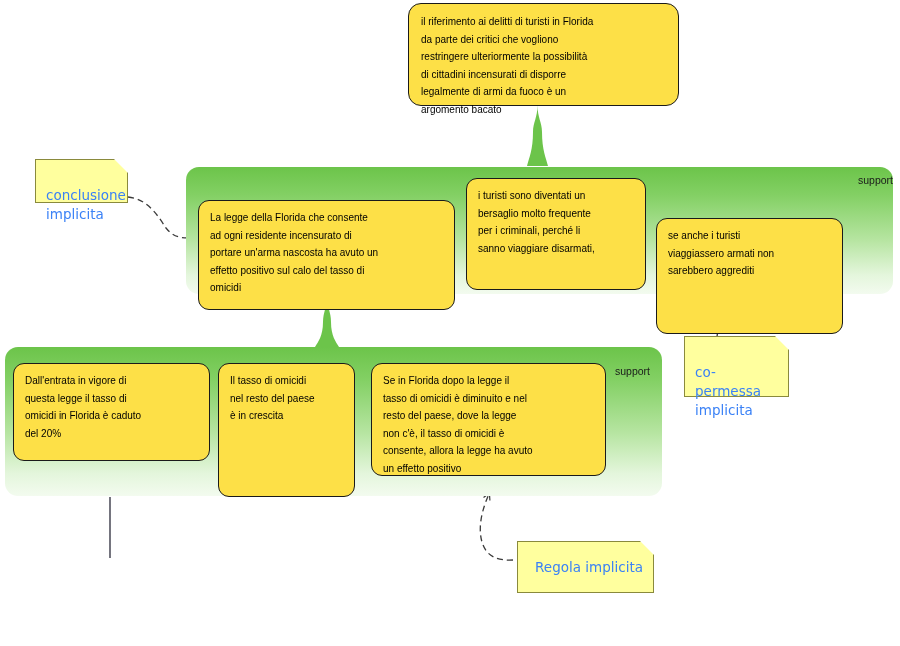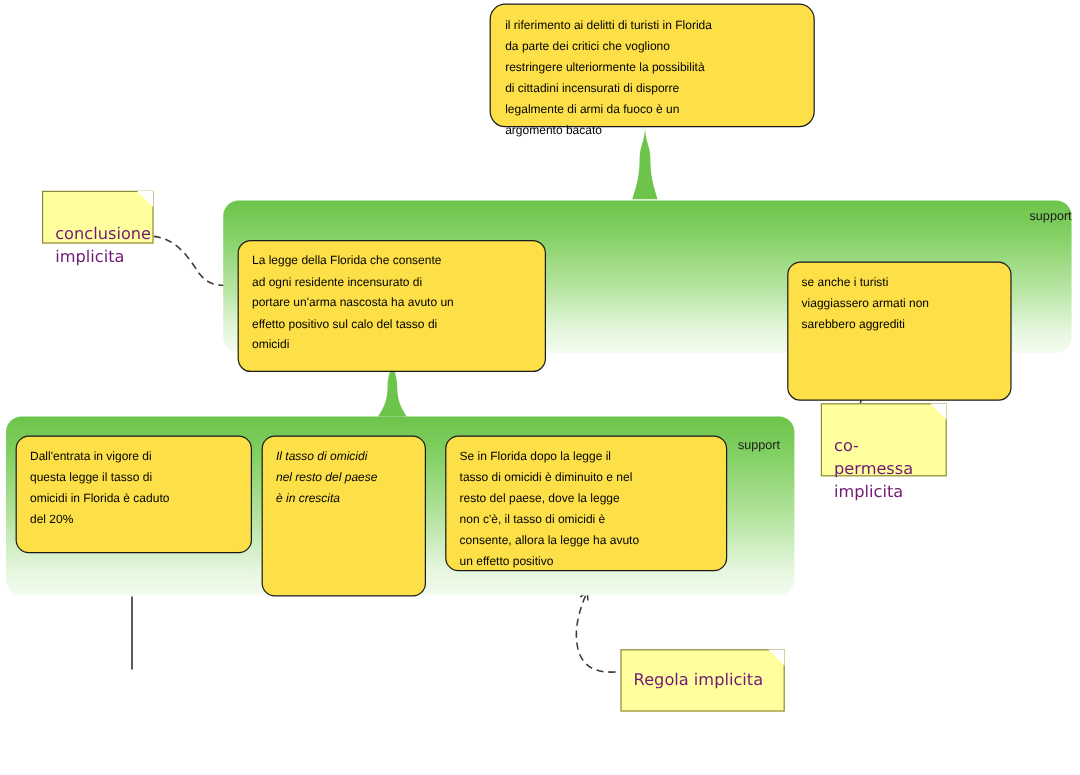--- a/index.html
+++ b/index.html
@@ -63,21 +63,21 @@
     z-index: 7;
   }
   
   .note {
     position: absolute;
     box-sizing: border-box;
     background: #ffff9e;
     border: 1.3px solid #8a8a3c;
     font-size: 13.5px;
     line-height: 19px;
-    color: #701a75;
+    color: #3b82f6;
     padding: 7px 10px 7px 10px;
     white-space: pre-line;
     z-index: 9;
     font-family: "DejaVu Sans", sans-serif;
   }
   .note .fold-cut {
     position: absolute;
     right: -1px;
     top: -1px;
     width: 14px;
@@ -158,34 +158,38 @@
 
   <div class="panel" style="left:186px; top:167px; width:707px; height:127px;"></div>
   <div class="panel-label" style="left:auto; right:7px; top:174px;">support</div>
 
   <div class="node" style="left:198px; top:180px; width:257px; height:110px;margin-top:20px;">La legge della Florida che consente
 ad ogni residente incensurato di
 portare un'arma nascosta ha avuto un
 effetto positivo sul calo del tasso di
 omicidi</div>
 
+  <div class="node" style="left:466px; top:178px; width:180px; height:112px;">i turisti sono diventati un
+bersaglio molto frequente
+per i criminali, perché li
+sanno viaggiare disarmati,</div>
 
   <div class="node" style="left:656px; top:176px; width:187px; height:116px;margin-top:42px;">se anche i turisti
 viaggiassero armati non
 sarebbero aggrediti</div>
 
   <div class="panel" style="left:5px; top:347px; width:657px; height:149px;"></div>
   <div class="panel-label" style="left:615px; top:365px;">support</div>
 
   <div class="node" style="left:13px; top:363px; width:197px; height:98px;">Dall'entrata in vigore di
 questa legge il tasso di
 omicidi in Florida è caduto
 del 20%</div>
 
-  <div class="node" style="left:218px; top:363px; width:137px; height:134px;font-style:italic;">Il tasso di omicidi
+  <div class="node" style="left:218px; top:363px; width:137px; height:134px;">Il tasso di omicidi
 nel resto del paese
 è in crescita</div>
 
   <div class="node" style="left:371px; top:363px; width:235px; height:113px;">Se in Florida dopo la legge il
 tasso di omicidi è diminuito e nel
 resto del paese, dove la legge
 non c'è, il tasso di omicidi è
 consente, allora la legge ha avuto
 un effetto positivo</div>
 
@@ -194,19 +198,19 @@
 implicita</span>
     <span class="fold-cut"></span>
   </div>
 
   <div class="note" style="left:684px; top:336px; width:105px; height:61px;">
     <span>co-permessa
 implicita</span>
     <span class="fold-cut"></span>
   </div>
 
-  <div class="note" style="left:517px; top:541px; width:137px; height:52px; display:flex; align-items:center;">
+  <div class="note" style="left:517px; top:541px; width:137px; height:52px; display:flex; align-items:center;justify-content:flex-end;">
     <span>Regola implicita</span>
     <span class="fold-cut"></span>
   </div>
 
 
 </div>
 
 </body></html>

